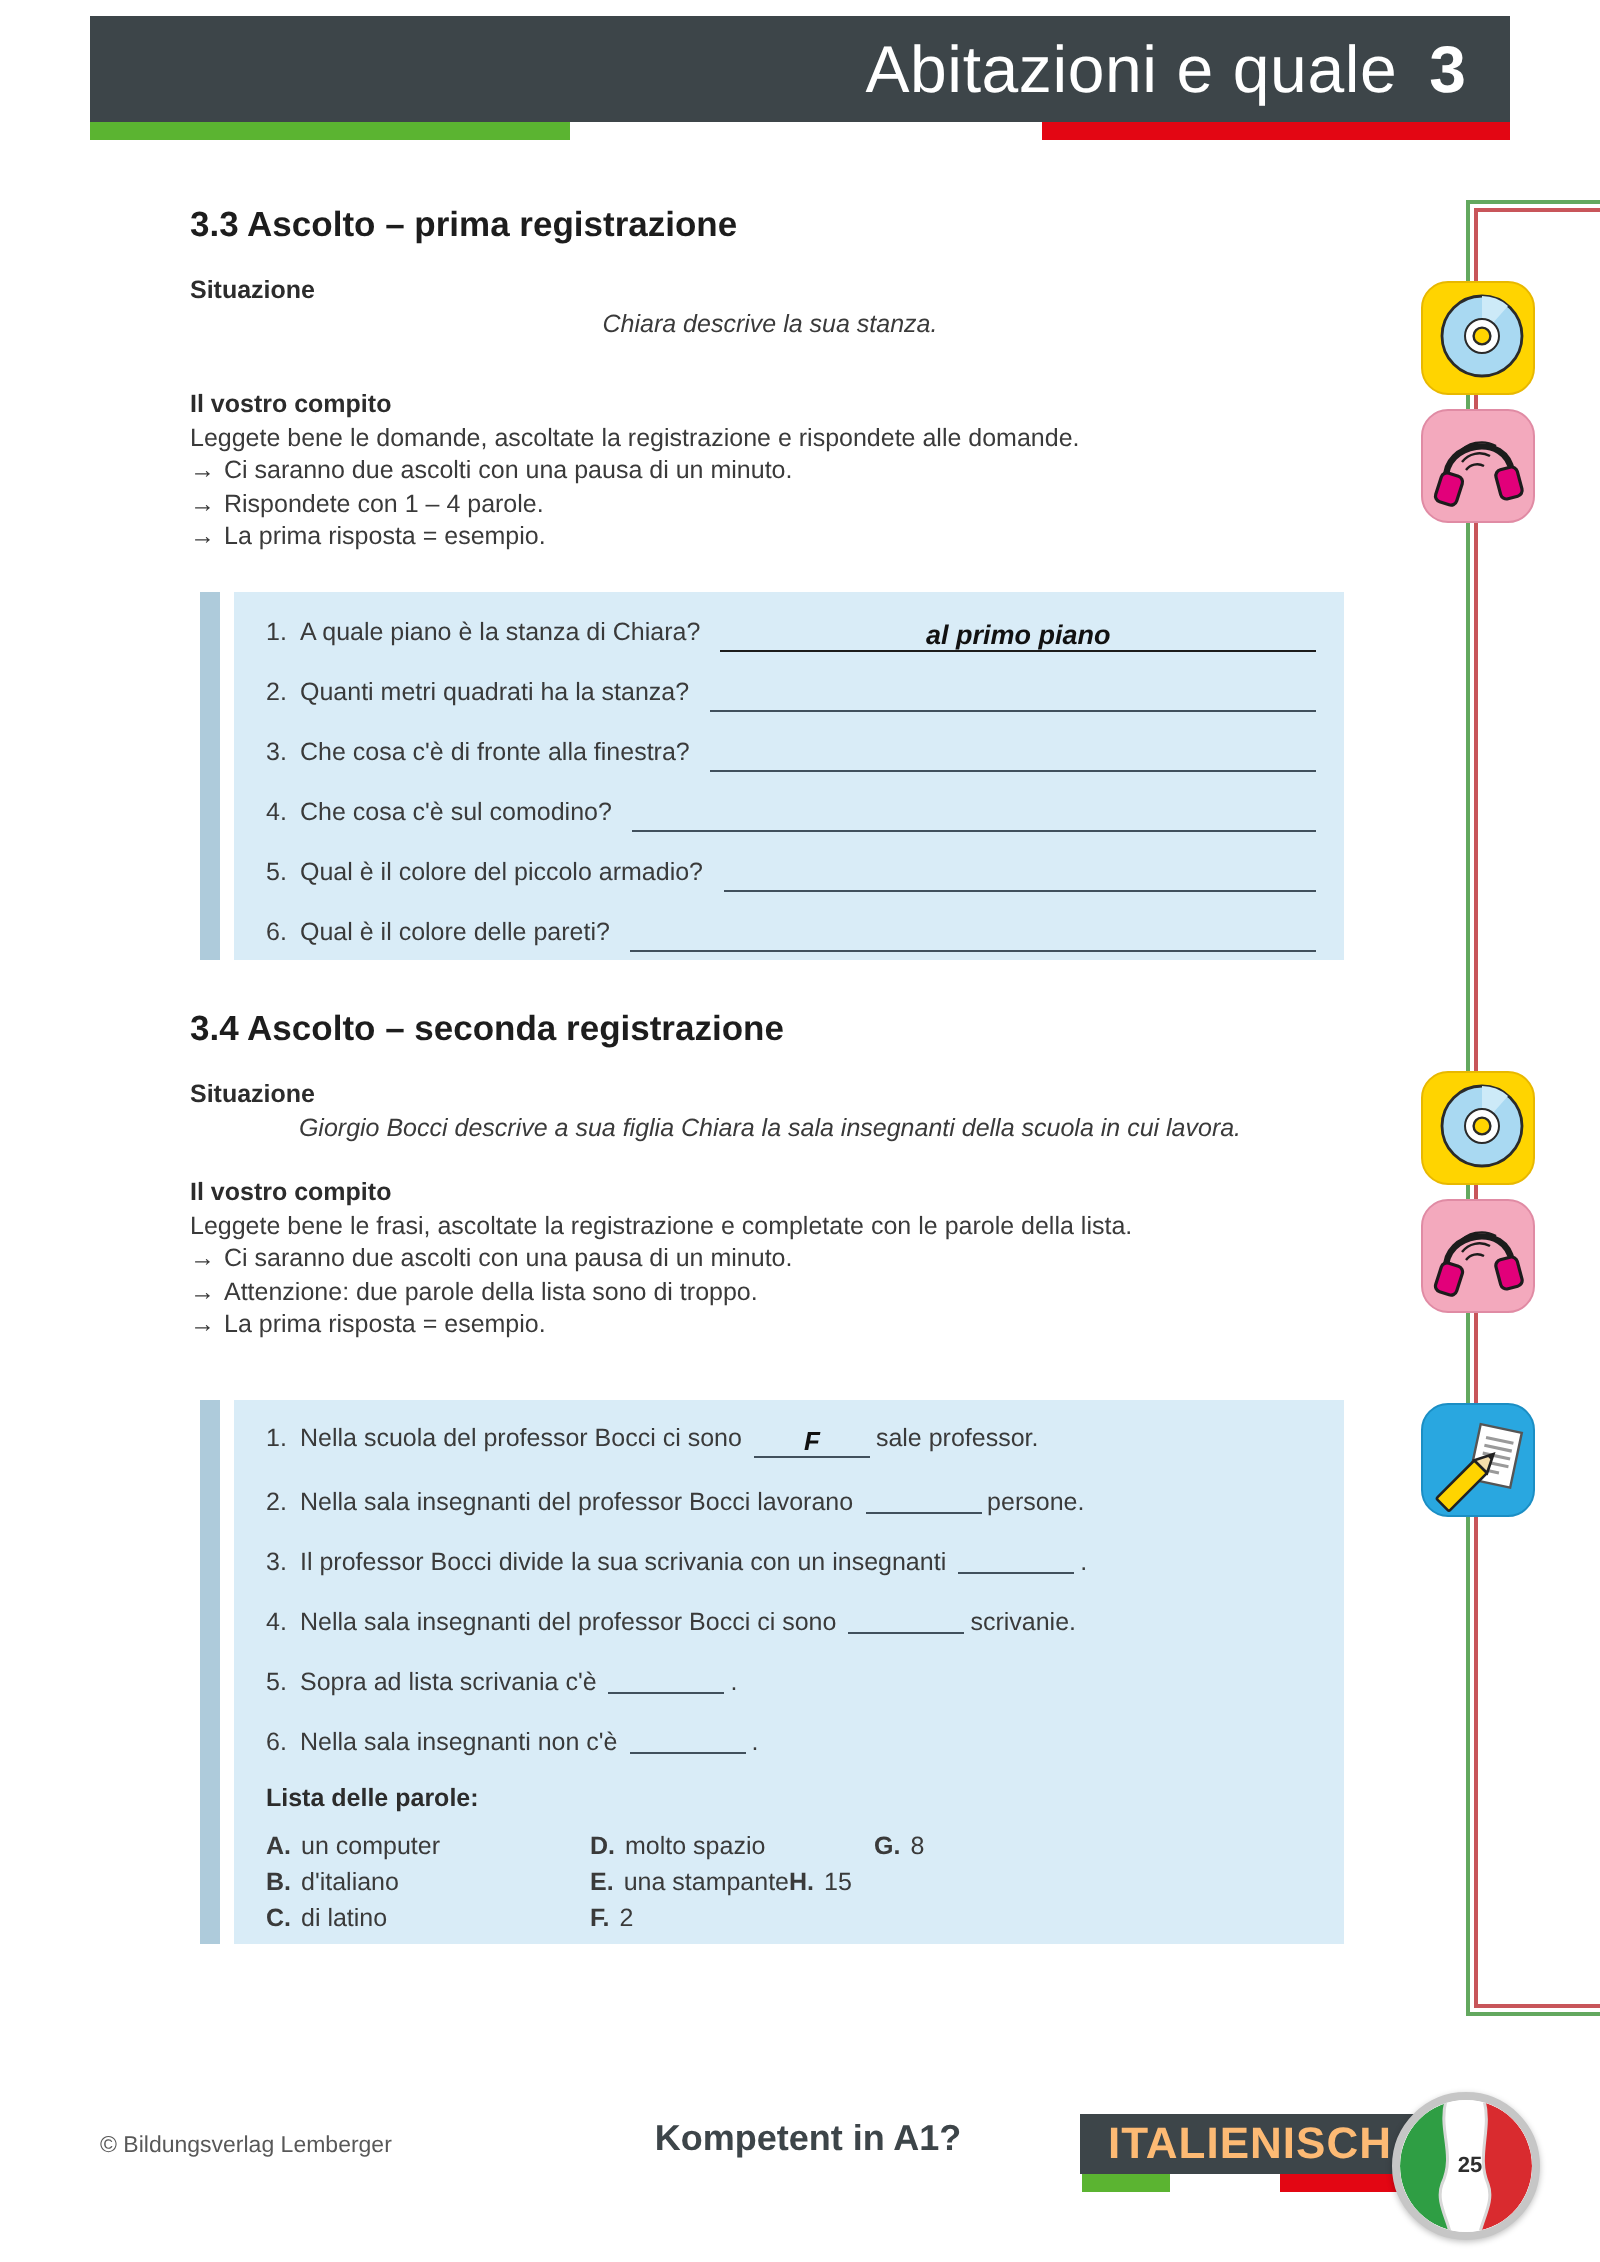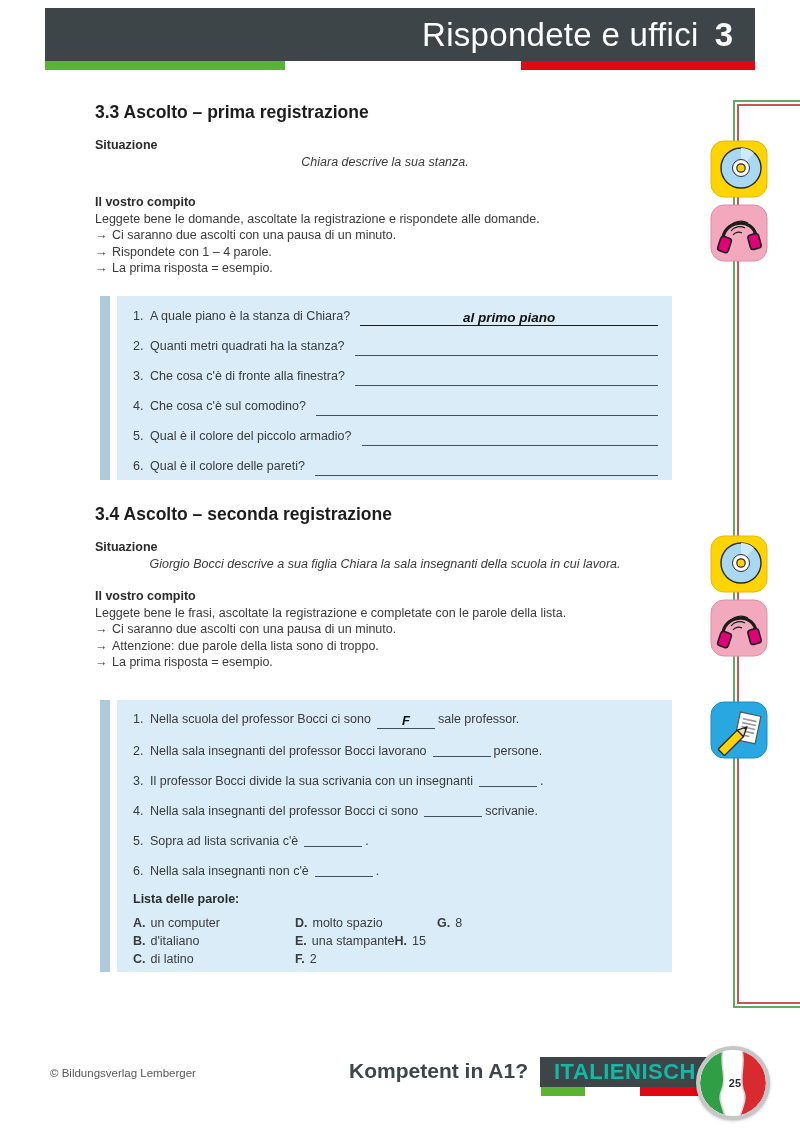--- a/index.html
+++ b/index.html
@@ -49,41 +49,41 @@
 
   .wl-label { font-weight:700; font-size:12.5px; margin:2px 0 8px; color:#2c2c2c; }
   .wl-row { display:flex; font-size:12.5px; line-height:18px; }
   .wl-c1 { width:162px; flex:0 0 162px; }
   .wl-c2 { width:142px; flex:0 0 142px; }
   .wl-c2auto { flex:0 0 auto; }
   .wl-key { font-weight:700; margin-right:5px; }
 
   
   .foot-copy { left:50px; top:1067px; font-size:11.5px; color:#585858; }
-  .foot-series { left:280px; top:1059px; width:248px; text-align:right;
-                 font-size:21px; font-weight:700; color:#3d4549; }
+  .foot-series { left:280px; top:1059px; width:248px; text-align:center;
+                 font-size:18px; font-weight:700; color:#3d4549; }
   .foot-langbox { left:540px; top:1057px; width:218px; height:30px; background:#3d4549;
                   display:flex; align-items:center; padding-left:14px; z-index:2; }
-  .foot-langbox span { color:#14b8a6; font-size:22px; font-weight:700; letter-spacing:.5px; }
+  .foot-langbox span { color:#fdba74; font-size:22px; font-weight:700; letter-spacing:.5px; }
   .foot-green { left:541px; top:1087px; width:44px; height:9px; background:#5bb431; z-index:1; }
   .foot-red   { left:640px; top:1087px; width:118px; height:9px; background:#e30613; z-index:1; }
   .badge { left:696px; top:1046px; width:74px; height:74px; border-radius:50%;
            border:4px solid #c6c6c6; background:#fff; overflow:hidden; z-index:3;
            box-shadow:0 1px 3px rgba(0,0,0,.25); }
   .badge svg { display:block; }
   .badge-num { position:absolute; left:53%; top:50%; transform:translate(-50%,-50%);
                font-size:11px; font-weight:700; color:#2e2e2e; z-index:4; }
 </style>
 </head>
 <body>
 
 <div id="page">
 
   <div class="abs hdr-bar">
-    <span class="hdr-title">Rispondete e uffici</span>
+    <span class="hdr-title">Abitazioni e quale</span>
     <span class="hdr-num">3</span>
   </div>
   <div class="abs hdr-green"></div>
   <div class="abs hdr-red"></div>
 
   <div class="abs frame" style="left:733px;top:100px;width:2px;height:908px;"></div>
   <div class="abs frame red" style="left:737px;top:104px;width:2px;height:900px;"></div>
   <div class="abs frame" style="left:733px;top:100px;width:67px;height:2px;"></div>
   <div class="abs frame red" style="left:737px;top:104px;width:63px;height:2px;"></div>
   <div class="abs frame red" style="left:737px;top:1002px;width:63px;height:2px;"></div>

